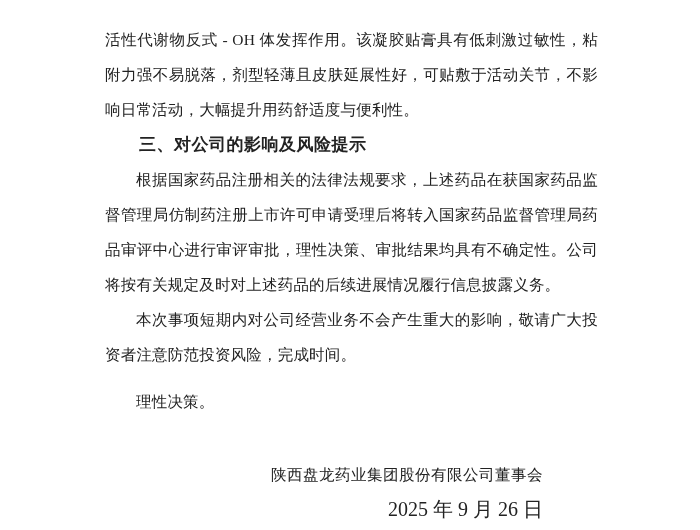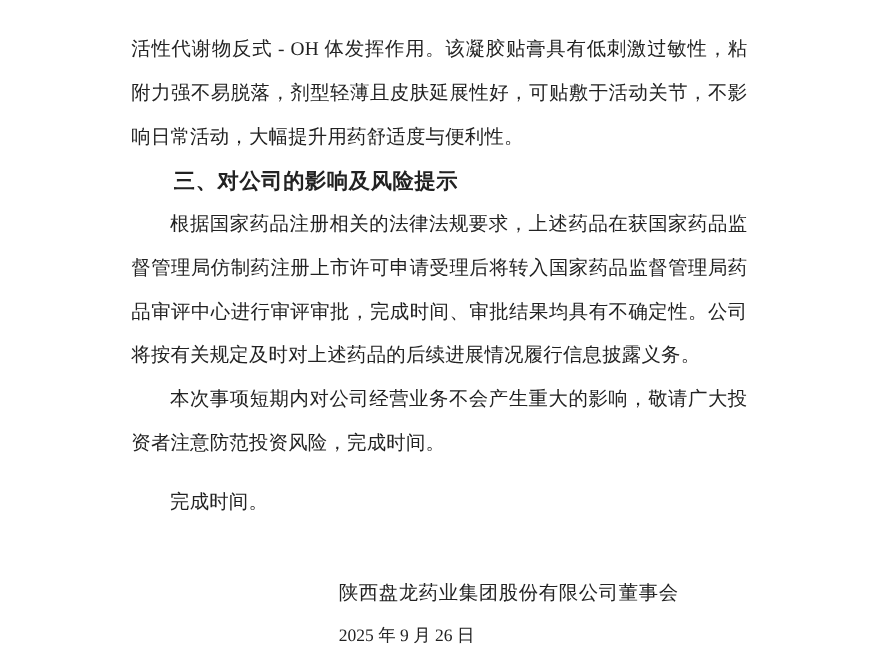--- a/index.html
+++ b/index.html
@@ -34,31 +34,31 @@
     text-indent: 2em;
     letter-spacing: 0.5px;
   }
   .closing { margin-top: 12px; }
   .signature {
     margin-top: 38px;
     text-align: right;
   }
   .sig-inner {
     display: inline-block;
-    text-align: left;
+    text-align: right;
     margin-right: 55px;
   }
   .signer {
     font-size: 15.5px;
     line-height: 35px;
     letter-spacing: 0.5px;
     white-space: nowrap;
   }
   .sign-date {
-    font-size: 14px;
+    font-size: 20px;
     line-height: 35px;
     white-space: nowrap;
   }
   .right-edge-line {
     position: absolute;
     top: 0;
     left: 694px;
     width: 1px;
     height: 530px;
     background: #b3b3b3;
@@ -66,25 +66,25 @@
 </style>
 </head>
 <body>
 
 <div class="page">
 
   <p class="para">活性代谢物反式 - OH 体发挥作用。该凝胶贴膏具有低刺激过敏性，粘附力强不易脱落，剂型轻薄且皮肤延展性好，可贴敷于活动关节，不影响日常活动，大幅提升用药舒适度与便利性。</p>
 
   <p class="heading">三、对公司的影响及风险提示</p>
 
-  <p class="para indent">根据国家药品注册相关的法律法规要求，上述药品在获国家药品监督管理局仿制药注册上市许可申请受理后将转入国家药品监督管理局药品审评中心进行审评审批，完成时间、审批结果均具有不确定性。公司将按有关规定及时对上述药品的后续进展情况履行信息披露义务。</p>
+  <p class="para indent">根据国家药品注册相关的法律法规要求，上述药品在获国家药品监督管理局仿制药注册上市许可申请受理后将转入国家药品监督管理局药品审评中心进行审评审批，理性决策、审批结果均具有不确定性。公司将按有关规定及时对上述药品的后续进展情况履行信息披露义务。</p>
 
   <p class="para indent">本次事项短期内对公司经营业务不会产生重大的影响，敬请广大投资者注意防范投资风险，完成时间。</p>
 
-  <p class="para indent closing">完成时间。</p>
+  <p class="para indent closing">理性决策。</p>
 
   <div class="signature">
     <div class="sig-inner">
       <div class="signer">陕西盘龙药业集团股份有限公司董事会</div>
       <div class="sign-date">2025 年 9 月 26 日</div>
     </div>
   </div>
 
   <div class="right-edge-line"></div>
 

